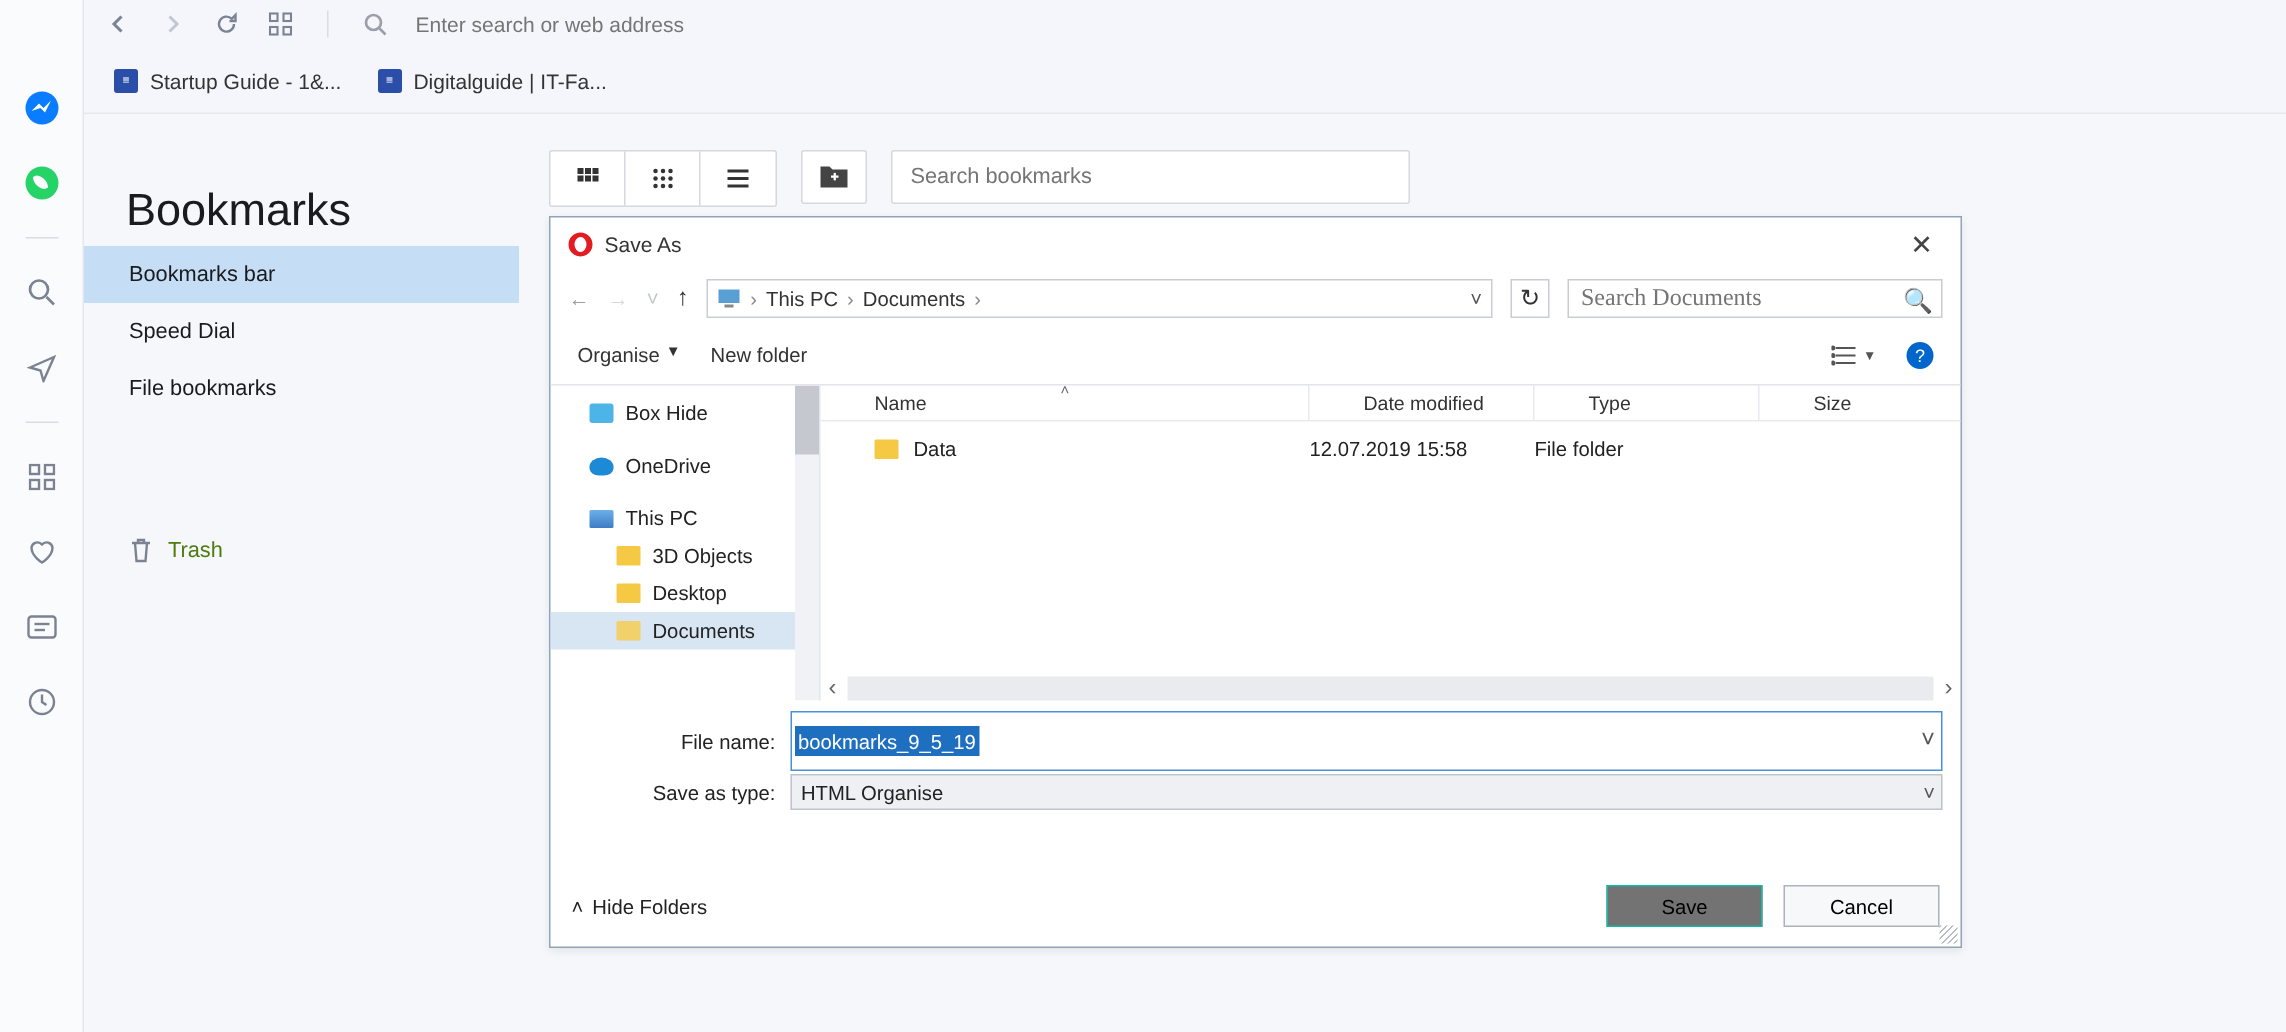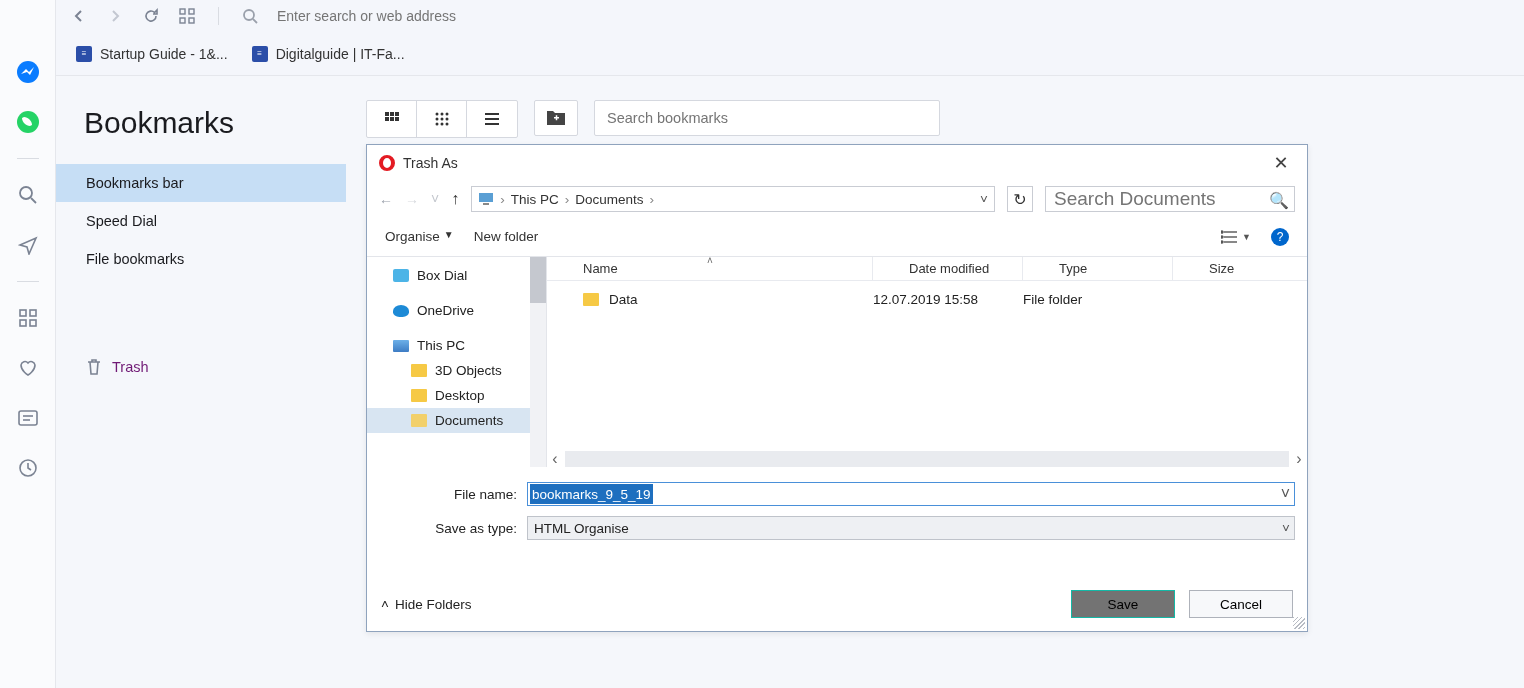--- a/index.html
+++ b/index.html
@@ -16,26 +16,26 @@
 .topbar .divider-v { width:1px; height:18px; background:#d9dce2; margin: 0 4px; }
 .topbar input.search { border:none; background:transparent; font-size:14px; color:#8b93a3; flex:1; outline:none; }
 
 
 .tabstrip { position:absolute; left:56px; top:32px; right:0; height:44px; display:flex; align-items:center; gap:24px; padding-left:20px; border-bottom:1px solid #e5e7ec; }
 .tab { display:flex; align-items:center; gap:8px; font-size:14px; color:#333; cursor:pointer; }
 .tab .favicon { width:16px; height:16px; background:#2b4ea8; border-radius:2px; display:flex; align-items:center; justify-content:center; color:#fff; font-size:8px; }
 
 
 .content { position:absolute; left:56px; top:76px; right:0; bottom:0; background:#f5f7fb; }
-.bookmarks-title { position:absolute; left:28px; top:30px; font-size:30px; font-weight:400; color:#1a1b1f; }
+.bookmarks-title { position:absolute; left:28px; top:48px; font-size:30px; font-weight:400; color:#1a1b1f; }
 
 .side-panel { position:absolute; left:0; top:88px; width:290px; }
 .side-item { height:38px; display:flex; align-items:center; padding-left:30px; font-size:14.5px; color:#1a1b1f; cursor:pointer; }
 .side-item.selected { background:#c6def5; }
-.side-item.trash { margin-top:70px; gap:10px; color:#701a75; }
+.side-item.trash { margin-top:70px; gap:10px; color:#4d7c0f; }
 
 .view-toolbar { position:absolute; left:310px; top:24px; display:flex; gap:16px; }
 .btn-group { display:flex; border:1px solid #d5d8df; border-radius:2px; background:#fff; }
 .btn-group .tbtn { width:50px; height:36px; display:flex; align-items:center; justify-content:center; border-right:1px solid #d5d8df; cursor:pointer; color:#444; }
 .btn-group .tbtn:last-child { border-right:none; }
 .add-folder { width:44px; height:36px; border:1px solid #d5d8df; border-radius:2px; background:#fff; display:flex; align-items:center; justify-content:center; cursor:pointer; }
 .search-bm { width:346px; height:36px; border:1px solid #d5d8df; border-radius:2px; background:#fff; padding:0 12px; font-size:14.5px; color:#666; outline:none; }
 
 
 .modal { position:absolute; left:310px; top:68px; width:942px; height:488px; background:#fff; border:1px solid #8fa3bd; box-shadow:0 2px 6px rgba(0,0,0,0.08); }
@@ -44,21 +44,21 @@
 .close-x { margin-left:auto; cursor:pointer; color:#444; font-size:18px; width:28px; height:28px; display:flex; align-items:center; justify-content:center; }
 
 .pathbar { height:36px; display:flex; align-items:center; padding:0 12px; gap:12px; }
 .pathbar .nb { color:#9aa0ab; cursor:pointer; font-size:14px; }
 .pathbar .up { color:#333; cursor:pointer; }
 .breadcrumb { flex:1; height:26px; border:1px solid #c9ccd3; display:flex; align-items:center; padding:0 6px; gap:6px; font-size:13.5px; color:#333; position:relative; }
 .breadcrumb .crumb { cursor:pointer; }
 .breadcrumb .sep { color:#888; }
 .breadcrumb .drop { margin-left:auto; color:#555; cursor:pointer; }
 .refresh { width:26px; height:26px; border:1px solid #c9ccd3; display:flex; align-items:center; justify-content:center; cursor:pointer; color:#333; }
-.search-docs { width:250px; height:26px; border:1px solid #c9ccd3; padding:0 24px 0 8px; font-size:19px; color:#666; outline:none; }
+.search-docs { width:250px; height:26px; border:1px solid #c9ccd3; padding:0 24px 0 8px; font-size:16px; color:#666; outline:none;font-family:Liberation Serif, serif; }
 .search-docs-wrap { position:relative; }
 .search-docs-wrap .mag { position:absolute; right:6px; top:5px; color:#555; pointer-events:none; }
 
 .toolbar2 { height:40px; display:flex; align-items:center; padding:0 18px; gap:20px; font-size:13.5px; color:#333; border-bottom:1px solid #e3e5ea; }
 .toolbar2 .org { cursor:pointer; display:flex; align-items:flex-start; gap:4px; }
 .toolbar2 .spacer { flex:1; }
 .toolbar2 .viewbtn { cursor:pointer; color:#555; display:flex; align-items:center; gap:3px; }
 .toolbar2 .help { width:18px; height:18px; border-radius:50%; background:#0066cc; color:#fff; font-size:12px; display:flex; align-items:center; justify-content:center; cursor:pointer; }
 
 .filebody { display:flex; height:210px; }
@@ -83,21 +83,21 @@
 .sort-ind { position:absolute; left:160px; top:-2px; font-size:10px; color:#666; }
 .file-row { display:flex; height:30px; align-items:center; font-size:13.5px; color:#222; cursor:pointer; padding-top:6px; }
 .file-row .ico-folder { margin-left:18px; margin-right:10px; }
 .hscroll { position:absolute; bottom:0; left:0; right:0; height:16px; display:flex; align-items:center; }
 .hscroll .arr { width:16px; height:16px; display:flex; align-items:center; justify-content:center; color:#666; cursor:pointer; }
 .hscroll .track { flex:1; height:16px; background:#e9ebef; margin:0 2px; position:relative; }
 
 .form-area { padding:12px 12px 0 12px; }
 .form-row { display:flex; align-items:center; height:30px; margin-bottom:4px; }
 .form-label { width:148px; text-align:right; padding-right:10px; font-size:13.5px; color:#222; }
-.file-input-wrap { flex:1; height:24px; border:1px solid #4a90d9; display:flex; align-items:center; position:relative; }
+.file-input-wrap { flex:1; height:40px; border:1px solid #4a90d9; display:flex; align-items:center; position:relative; }
 .file-input-wrap .sel-text { background:#1e6fbf; color:#fff; padding:0 2px; font-size:13.5px; height:20px; display:flex; align-items:center; margin-left:2px; }
 .file-input-wrap .dd { position:absolute; right:4px; color:#555; cursor:pointer; }
 .type-select { flex:1; height:24px; border:1px solid #bfc3ca; background:#eef0f3; display:flex; align-items:center; padding:0 6px; font-size:13.5px; color:#222; position:relative; cursor:pointer; }
 .type-select .dd { position:absolute; right:4px; color:#555; }
 
 .footer { position:absolute; bottom:0; left:0; right:0; height:54px; display:flex; align-items:center; padding:0 14px; }
 .hide-folders { display:flex; align-items:center; gap:6px; font-size:13.5px; cursor:pointer; color:#222; }
 .footer .spacer { flex:1; }
 .btn { width:104px; height:28px; border:1px solid #aeb2ba; background:#f7f8fa; font-size:13.5px; cursor:pointer; margin-left:14px; }
 .btn.primary { border:1px solid #14b8a6; background:#737373; }
@@ -261,21 +261,21 @@
           <rect x="9" y="8" width="5" height="1.5" fill="#fff"></rect>
           <rect x="10.75" y="6.25" width="1.5" height="5" fill="#fff"></rect>
         </svg>
       </div>
     <input class="search-bm" placeholder="Search bookmarks" style="">
   </div>
 
   <div class="modal">
     <div class="modal-title">
       <span class="opera-ico"></span>
-      <span>Trash As</span>
+      <span>Save As</span>
       <span class="close-x">✕</span>
     </div>
 
     <div class="pathbar">
       <span class="nb">←</span>
       <span class="nb" style="opacity:.4">→</span>
       <span class="nb" style="opacity:.6">˅</span>
       <span class="up">↑</span>
       <div class="breadcrumb">
         <svg width="16" height="14" viewBox="0 0 16 14">
@@ -314,21 +314,21 @@
           </svg>
           <span style="font-size:9px">▼</span>
         </div>
       <div class="help">?</div>
     </div>
 
     <div class="filebody">
       <div class="tree">
         <div class="tree-item">
             <span class="ico-box"></span>
-            <span>Box Dial</span>
+            <span>Box Hide</span>
           </div>
         <div class="tree-item" style="margin-top:10px">
             <span class="ico-cloud"></span>
             <span>OneDrive</span>
           </div>
         <div class="tree-item" style="margin-top:10px">
             <span class="ico-pc"></span>
             <span>This PC</span>
           </div>
         <div class="tree-item indent">

